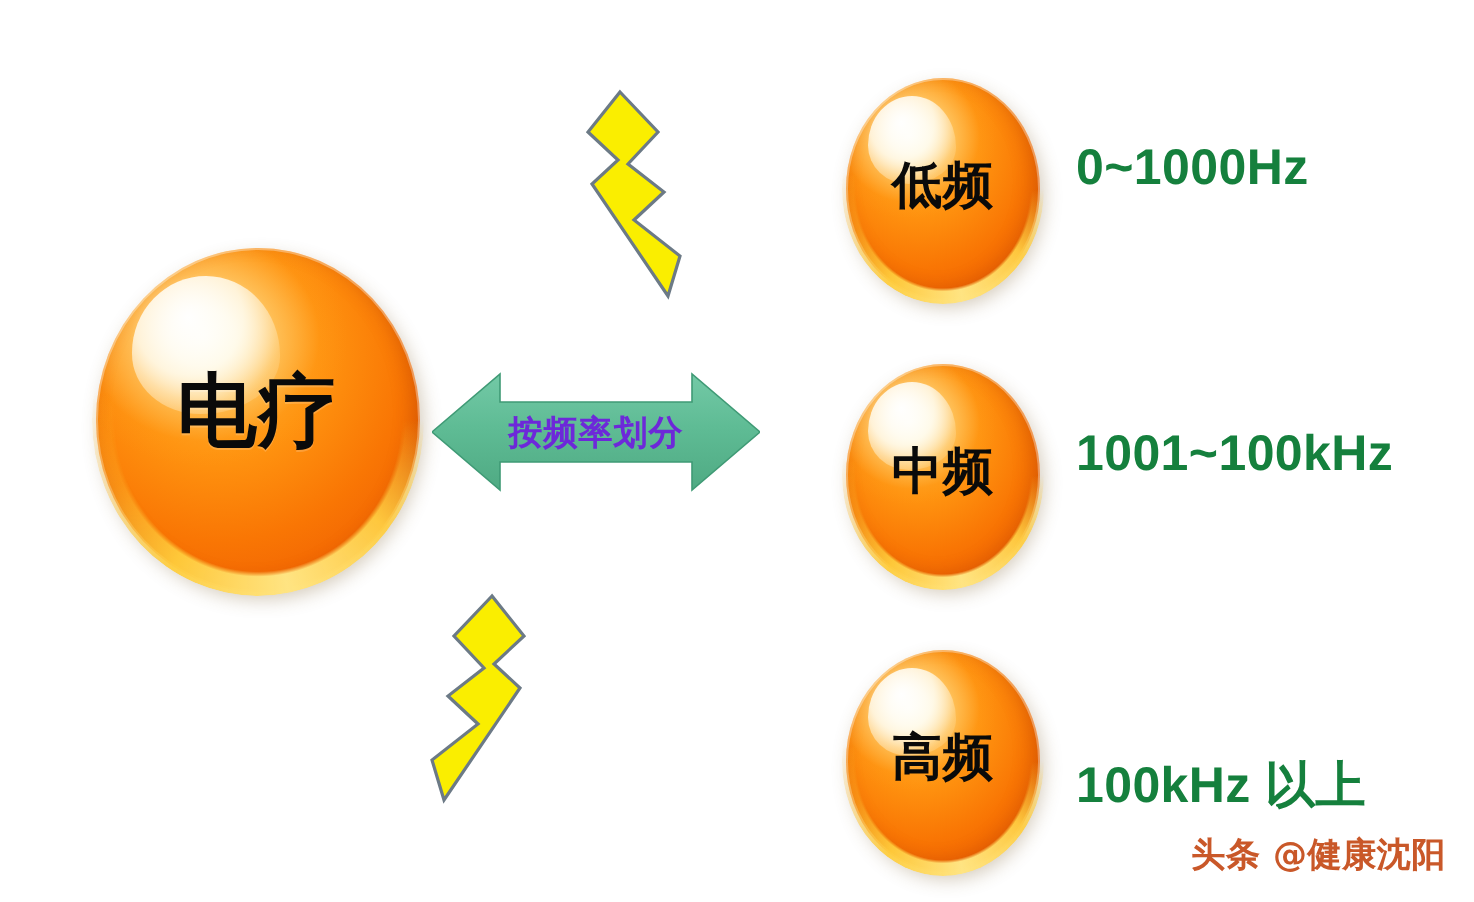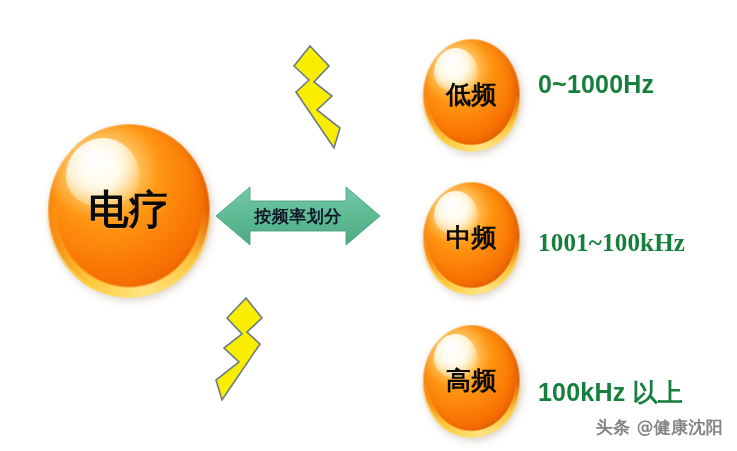--- a/index.html
+++ b/index.html
@@ -80,21 +80,21 @@
         rgba(255,253,242,0.80) 42%,
         rgba(255,240,200,0.26) 74%,
         rgba(255,235,185,0) 100%);
     pointer-events: none;
   }
 
   .sphere-label {
     position: relative;
     z-index: 3;
     color: #0a0a0a;
-    font-family: Liberation Serif, serif;
+    font-family: Liberation Mono, monospace;
     font-weight: 700;
     text-align: center;
     line-height: 1.04;
     letter-spacing: 0.5px;
   }
 
   
   #main-sphere {
     left: 48px;
     top: 124px;
@@ -125,60 +125,60 @@
     position: absolute;
     left: 538px;
     color: #15803d;
     font-family: "Liberation Sans", sans-serif;
     font-weight: 700;
     font-size: 25px;
     letter-spacing: 0.2px;
     white-space: nowrap;
   }
   #value-low  { top: 70px; }
-  #value-mid  { top: 229px; font-family: Liberation Serif, serif; }
+  #value-mid  { top: 213px; }
   #value-high { top: 376px; }
 
   
   #divider-arrow {
     position: absolute;
     left: 216px;
     top: 185px;
     width: 164px;
     height: 62px;
   }
   #divider-arrow svg { display: block; width: 164px; height: 62px; }
   .arrow-caption {
     position: absolute;
     left: 0; top: 0;
     width: 164px;
     height: 62px;
     display: flex;
     align-items: center;
     justify-content: center;
-    color: #0f172a;
+    color: #6d28d9;
     font-family: "DejaVu Sans", "Liberation Sans", sans-serif;
     font-weight: 700;
     font-size: 17px;
     letter-spacing: 0.5px;
     white-space: nowrap;
   }
 
   
   .bolt { position: absolute; }
   #bolt-upper { left: 288px; top: 44px;  width: 70px; height: 112px; }
   #bolt-lower { left: 198px; top: 296px; width: 70px; height: 112px; transform: scaleX(-1); }
   .bolt svg { display: block; width: 100%; height: 100%; }
 
   
   #watermark {
     position: absolute;
     right: 14px;
     bottom: 12px;
-    color: #737373;
+    color: #c2410c;
     font-family: "DejaVu Sans", "Liberation Sans", sans-serif;
     font-weight: 700;
     font-size: 17px;
     opacity: 0.88;
     letter-spacing: 0.3px;
     white-space: nowrap;
   }
 </style>
 </head>
 <body>

